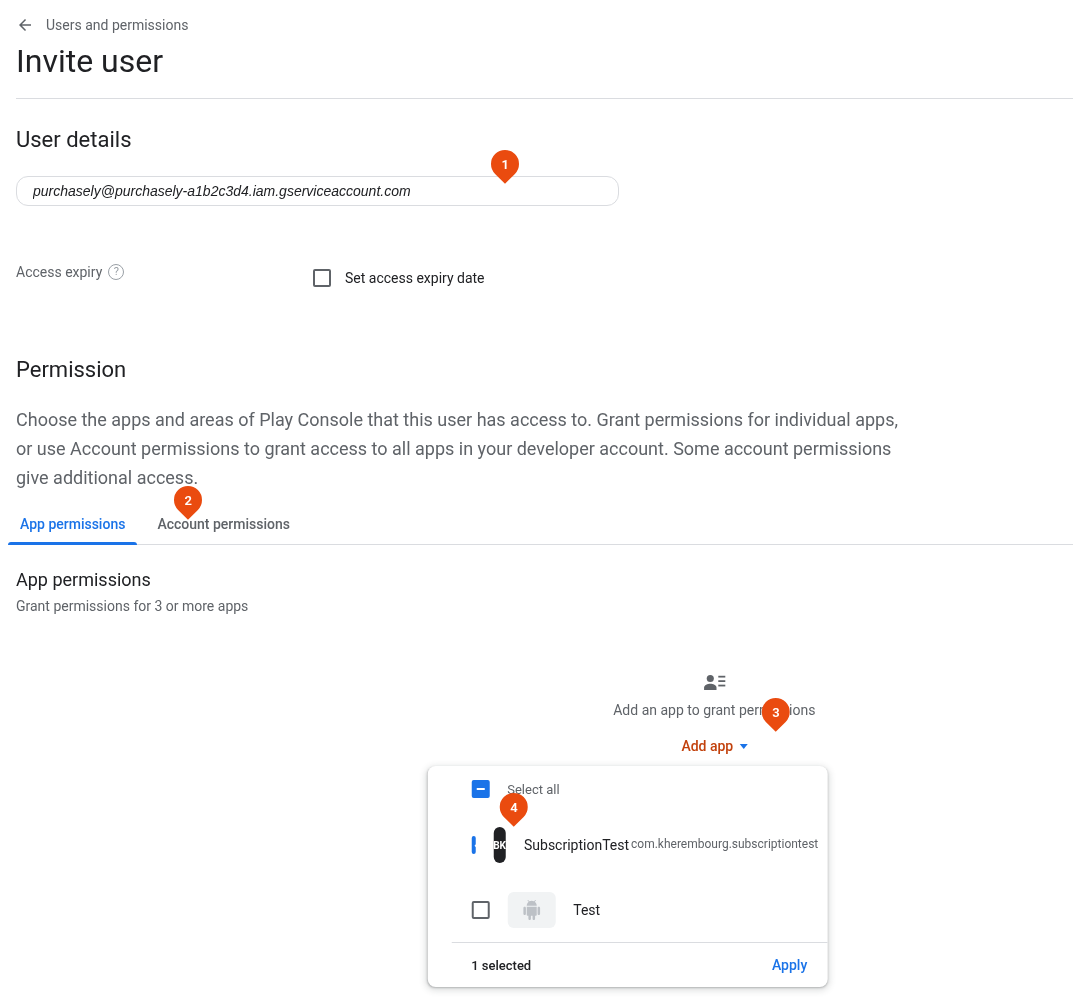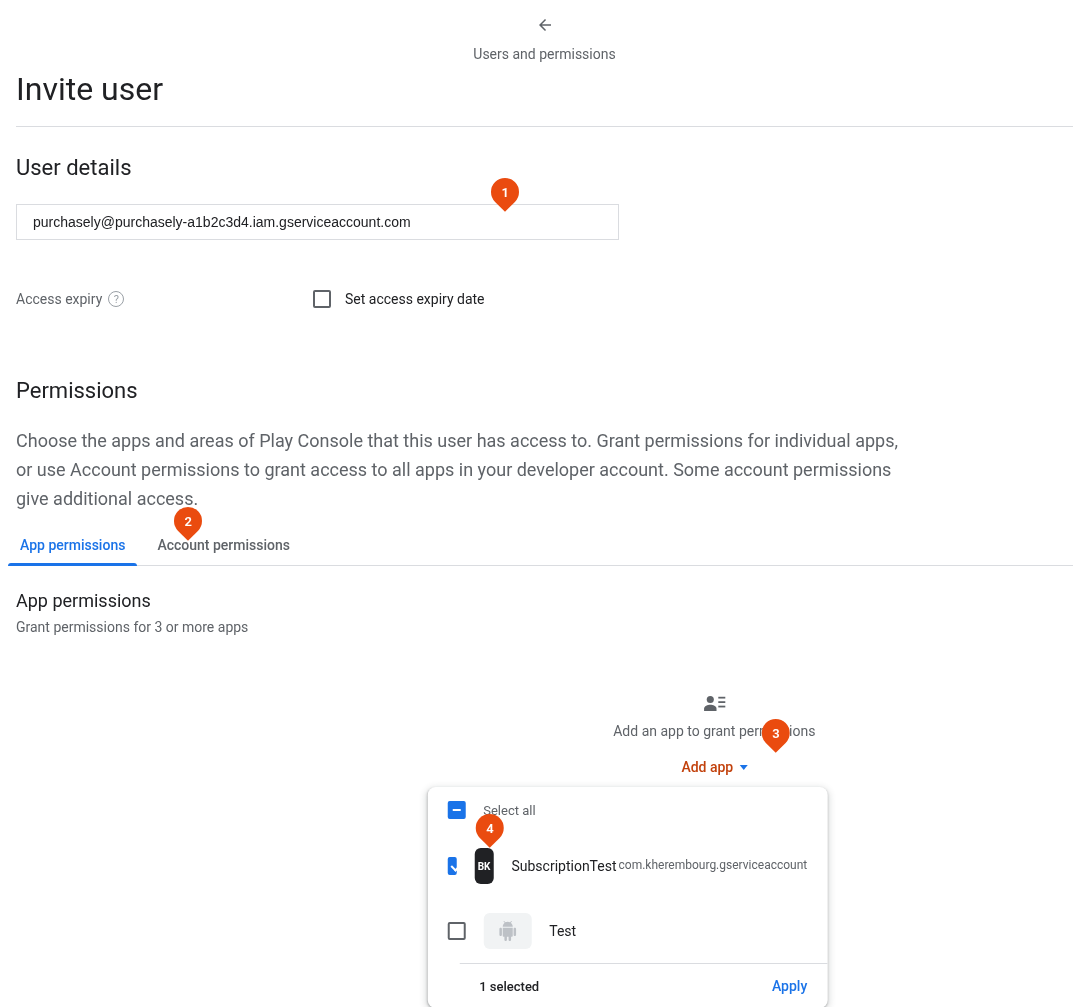--- a/index.html
+++ b/index.html
@@ -3,35 +3,35 @@
   <meta charset="utf-8">
   <style>
     * { box-sizing: border-box; margin: 0; padding: 0; }
     body {
       font-family: "Google Sans", Roboto, Arial, sans-serif;
       color: #202124;
       background: #fff;
       width: 1089px;
       padding: 16px 16px 40px 16px;
     }
-    .breadcrumb { display: flex; align-items: center; gap: 12px; margin-bottom: 8px; flex-direction: column; }
+    .breadcrumb { display: flex; align-items: center; gap: 12px; margin-bottom: 8px; }
     .back-arrow { width: 18px; height: 18px; display:inline-flex; align-items:center; justify-content:center; color:#5f6368; cursor:pointer; }
     .breadcrumb-text { font-size: 14px; color:#5f6368; }
     .page-title { font-size: 32px; font-weight: 400; color:#202124; margin-bottom: 18px; }
     .hr { height:1px; background:#dadce0; border:none; margin-bottom: 28px; }
     .section-title { font-size: 22px; font-weight: 400; margin-bottom: 24px; }
     .form-row { display:flex; align-items:center; margin-bottom: 50px; }
     .label-col { width: 297px; font-size: 14px; color:#5f6368; display:flex; align-items:center; gap:6px; }
     .input-col { flex: 0 0 603px; }
     .text-input {
-      width: 100%; height: 36px; border:1px solid #dadce0; border-radius:0;
-      padding: 0 16px; font-size: 14px; color:#202124; outline:none;
+      width: 100%; height: 30px; border:1px solid #dadce0; border-radius:12px;
+      padding: 0 16px; font-size: 14px; color:#202124; outline:none;font-style:italic;
     }
     .help-icon { width:16px; height:16px; border:1.5px solid #9aa0a6; border-radius:50%; display:inline-flex; align-items:center; justify-content:center; font-size:11px; color:#9aa0a6; cursor:default; }
-    .checkbox-row { display:flex; align-items:center; gap:14px; }
+    .checkbox-row { display:flex; align-items:center; gap:14px;margin-top:13px; }
     .md-checkbox { width:18px; height:18px; border:2px solid #5f6368; border-radius:2px; cursor:pointer; display:inline-block; position:relative; }
     .md-checkbox.checked { background:#1a73e8; border-color:#1a73e8; }
     .md-checkbox.checked::after { content:""; position:absolute; left:4px; top:0px; width:5px; height:10px; border:solid #fff; border-width:0 2px 2px 0; transform:rotate(45deg); }
     .md-checkbox.indeterminate { background:#1a73e8; border-color:#1a73e8; }
     .md-checkbox.indeterminate::after { content:""; position:absolute; left:3px; top:6px; width:8px; height:2px; background:#fff; }
     .permissions-desc { font-size:18px; color:#5f6368; line-height:1.6; margin-bottom: 12px; max-width: 900px; }
     .tabs { display:flex; gap:24px; border-bottom:1px solid #dadce0; margin-bottom: 24px; position:relative; }
     .tab { padding: 12px 4px; font-size:14px; font-weight:500; color:#5f6368; cursor:pointer; position:relative; }
     .tab.active { color:#1a73e8; }
     .tab.active::after { content:""; position:absolute; left:-8px; right:-8px; bottom:-1px; height:3px; background:#1a73e8; border-radius:3px 3px 0 0; }
@@ -106,21 +106,21 @@
     </div>
     <div class="input-col">
       <div class="checkbox-row">
         <span class="md-checkbox"></span>
         <span style="font-size:14px;">Set access expiry date</span>
       </div>
     </div>
   </div>
 </div>
 
-<h2 class="section-title">Permissions</h2>
+<h2 class="section-title">Permission</h2>
 <p class="permissions-desc">Choose the apps and areas of Play Console that this user has access to. Grant permissions for individual apps, or use Account permissions to grant access to all apps in your developer account. Some account permissions give additional access.</p>
 
 <div class="tabs" style="position:relative;">
   <div class="tab active">App permissions</div>
   <div class="tab">Account permissions</div>
   <div class="callout-badge" style="top:-18px; left:158px;">
       <span>2</span>
     </div>
 </div>
 
@@ -140,50 +140,50 @@
     </div>
     <div class="empty-text">Add an app to grant permissions</div>
     <div class="add-app-btn">
       <span>Add app</span>
       <span class="dropdown-caret"></span>
     </div>
     <div class="callout-badge" style="top:24px; left:148px;">
         <span>3</span>
       </div>
 
-    <div class="popover" style="top:92px; left:-186px; transform:none;">
+    <div class="popover" style="top:92px; left:-186px; transform:none;padding-left:24px;">
       <div class="pop-row">
         <span class="md-checkbox indeterminate"></span>
         <span class="select-all-label">Select all</span>
       </div>
 
       <div class="pop-row app" style="position:relative;">
         <span class="md-checkbox checked"></span>
         <span class="app-icon dark">BK</span>
         <div class="app-meta">
           <span class="app-name">SubscriptionTest</span>
-          <span class="app-id">com.kherembourg.gserviceaccount</span>
+          <span class="app-id">com.kherembourg.subscriptiontest</span>
         </div>
         <div class="callout-badge" style="top:-20px; left:48px;">
             <span>4</span>
           </div>
       </div>
 
       <div class="pop-row app">
         <span class="md-checkbox"></span>
         <span class="app-icon light">
           <svg class="android-svg" viewBox="0 0 24 24" fill="#bdc1c6">
               <path d="M6 18c0 .55.45 1 1 1h1v3.5c0 .83.67 1.5 1.5 1.5s1.5-.67 1.5-1.5V19h2v3.5c0 .83.67 1.5 1.5 1.5s1.5-.67 1.5-1.5V19h1c.55 0 1-.45 1-1V8H6v10zM3.5 8C2.67 8 2 8.67 2 9.5v7c0 .83.67 1.5 1.5 1.5S5 17.33 5 16.5v-7C5 8.67 4.33 8 3.5 8zm17 0c-.83 0-1.5.67-1.5 1.5v7c0 .83.67 1.5 1.5 1.5s1.5-.67 1.5-1.5v-7c0-.83-.67-1.5-1.5-1.5zM15.53 2.16l1.3-1.3c.2-.2.2-.51 0-.71-.2-.2-.51-.2-.71 0l-1.48 1.48C13.85 1.23 12.95 1 12 1c-.96 0-1.86.23-2.66.63L7.85.15c-.2-.2-.51-.2-.71 0-.2.2-.2.51 0 .71l1.31 1.31C6.97 3.26 6 5.01 6 7h12c0-1.99-.97-3.75-2.47-4.84z"></path>
             </svg>
         </span>
         <div class="app-meta">
           <span class="app-name">Test</span>
         </div>
       </div>
 
-      <div class="pop-footer" style="position:relative;margin-left:32px;">
+      <div class="pop-footer" style="position:relative;">
         <span class="selected-count">1 selected</span>
         <span class="apply-btn">Apply</span>
         <div class="callout-badge" style="top:-30px; right:-30px;"></div>
       </div>
     </div>
   </div>
 </div>
 
 </body></html>

